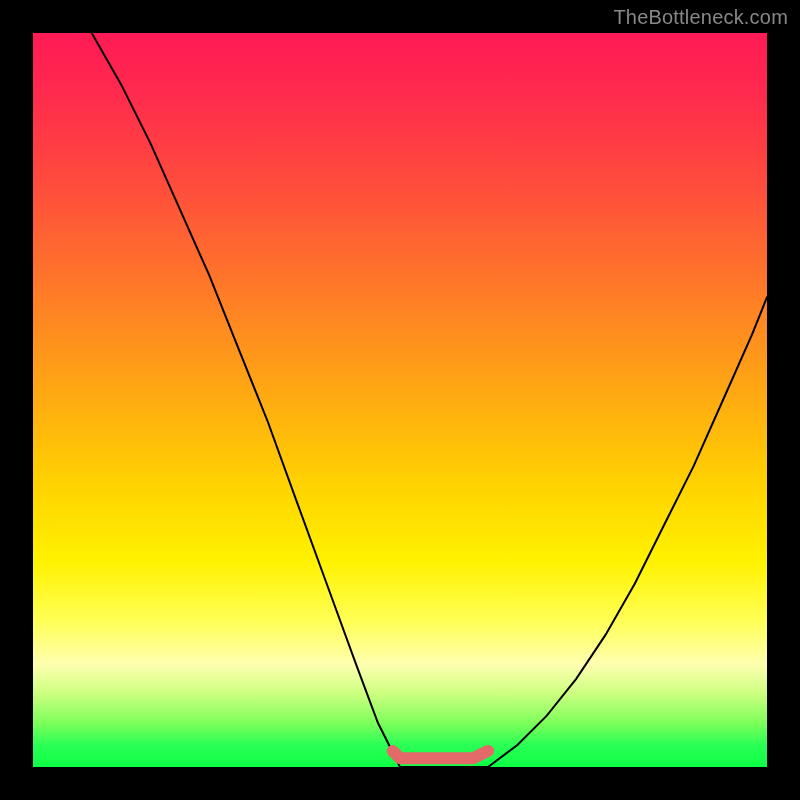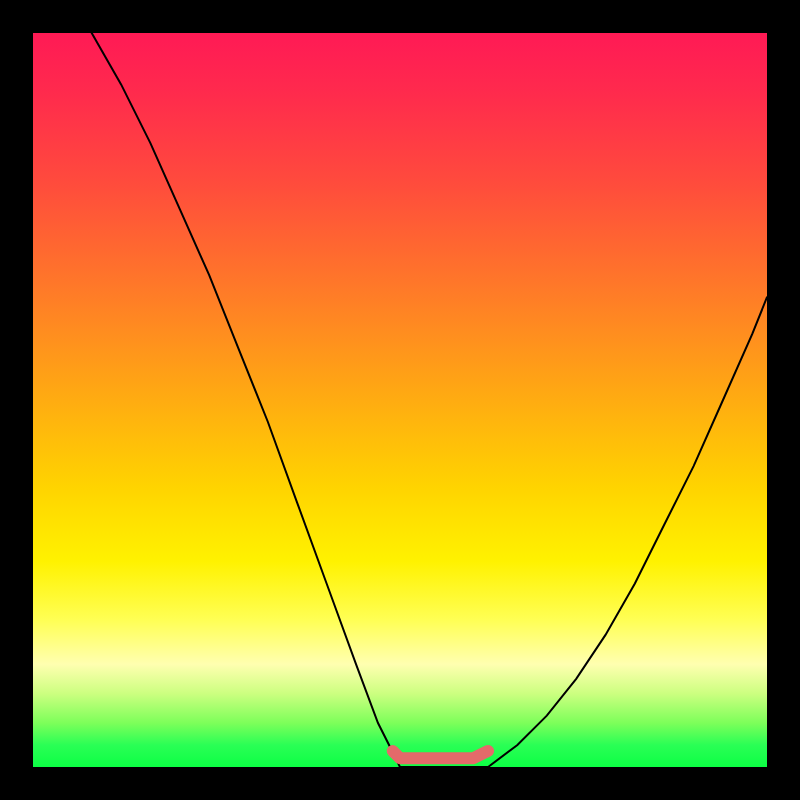--- a/index.html
+++ b/index.html
@@ -57,20 +57,21 @@
     width: 734px;
     height: 734px;
     overflow: visible;
   }
 </style>
 </head>
 <body>
 
 <div class="frame">
 
+  <div class="watermark">TheBottleneck.com</div>
 
   <div class="plot-area">
     <svg class="curves" viewBox="0 0 734 734" preserveAspectRatio="none">
       <path id="path-left" fill="none" stroke="#000" stroke-width="2" stroke-linecap="round" d="M58.7 0.0 L88.1 51.4 L117.4 110.1 L146.8 176.2 L176.2 242.2 L205.5 315.6 L234.9 389.0 L264.2 469.8 L293.6 550.5 L323.0 631.2 L345.0 690.0 L359.7 719.3 L367.0 734.0 "></path>
       <path id="path-flat" fill="none" stroke="#000" stroke-width="2" stroke-linecap="round" d="M367.0 734.0 L381.7 734.0 L403.7 734.0 L425.7 734.0 L440.4 734.0 L455.1 734.0 "></path>
       <path id="path-right" fill="none" stroke="#000" stroke-width="2" stroke-linecap="round" d="M455.1 734.0 L484.4 712.0 L513.8 682.6 L543.2 645.9 L572.5 601.9 L601.9 550.5 L631.2 491.8 L660.6 433.1 L690.0 367.0 L719.3 300.9 L734.0 264.2 "></path>
       <path id="path-trough" fill="none" stroke="#e46a6a" stroke-width="12" stroke-linecap="round" stroke-linejoin="round" d="M359.7 717.9 L367.0 725.2 L381.7 725.2 L396.4 725.2 L411.0 725.2 L425.7 725.2 L440.4 725.2 L455.1 717.9 "></path>
     </svg>
   </div>
 

